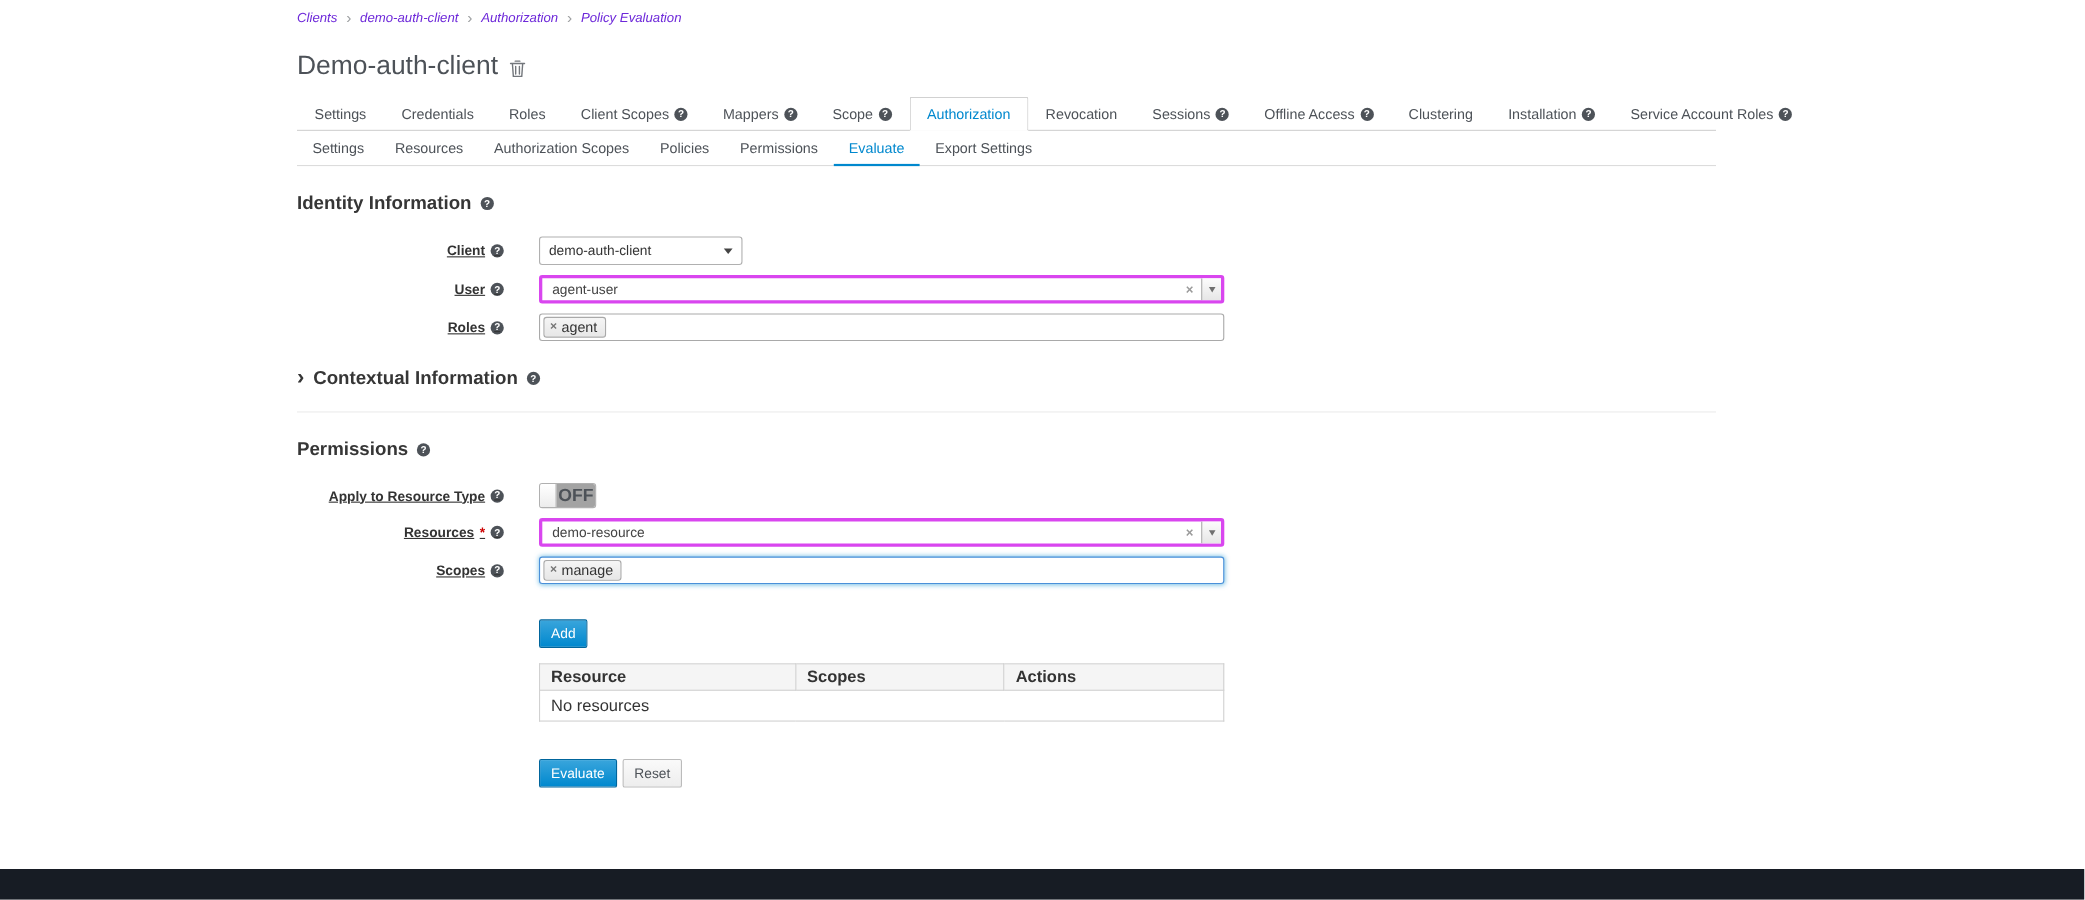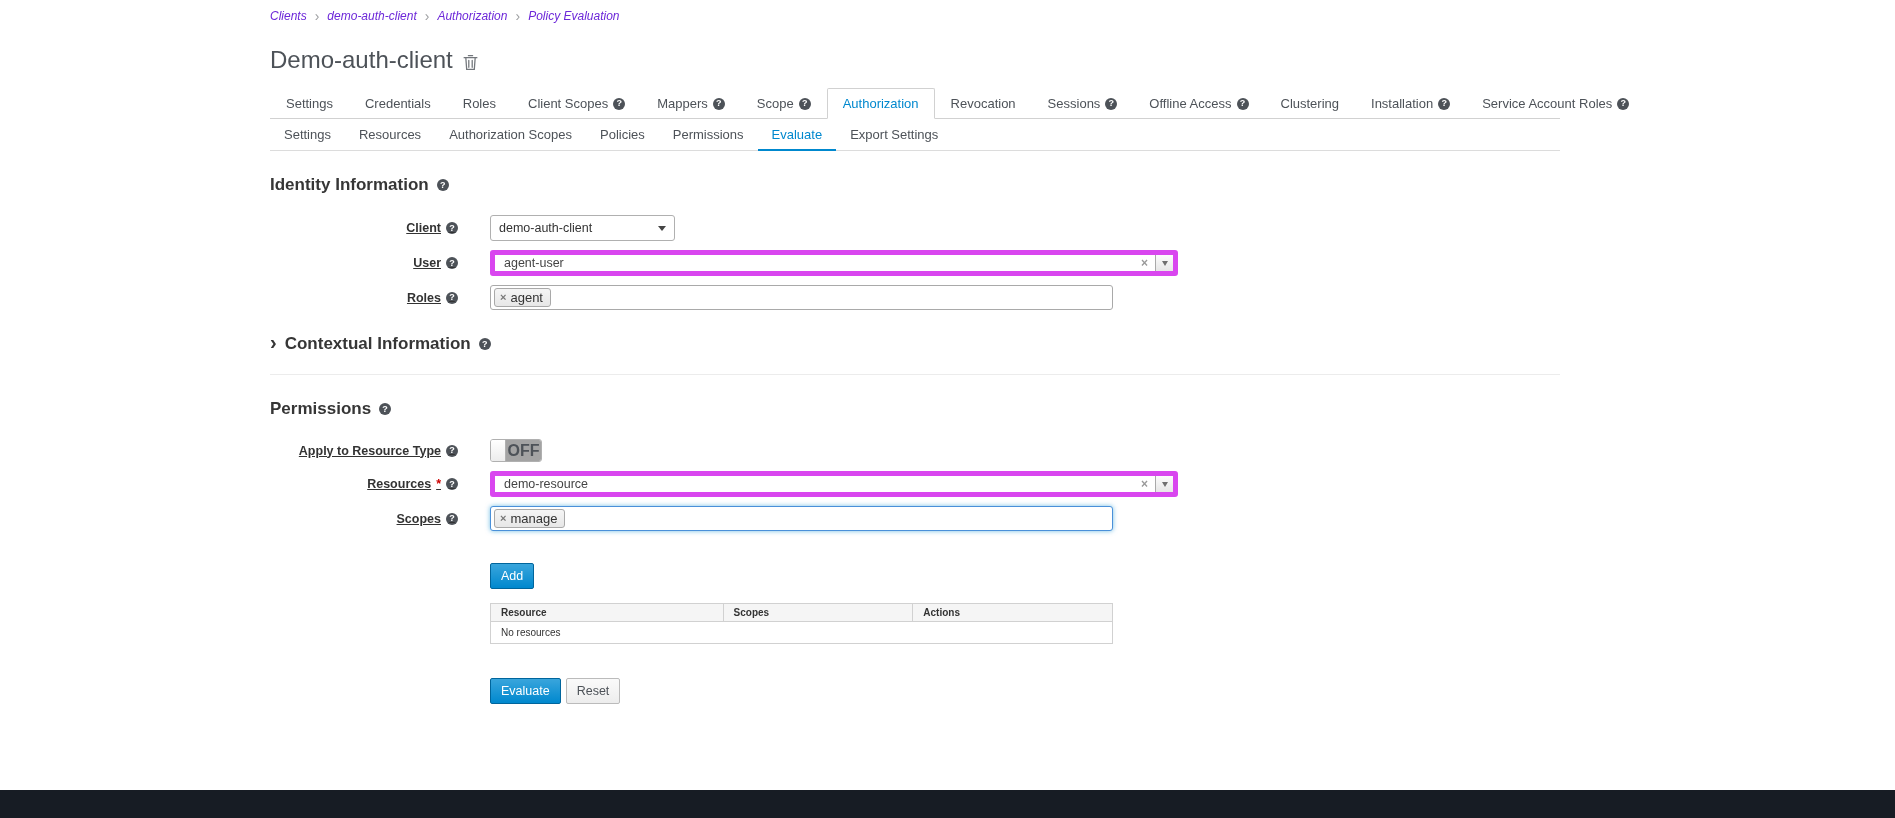--- a/index.html
+++ b/index.html
@@ -79,21 +79,21 @@
     padding: 0 8px; font-size: 12.5px; color: #333; cursor: pointer;
   }
   .caret-down {
     width: 0; height: 0;
     border-left: 4px solid transparent; border-right: 4px solid transparent;
     border-top: 5px solid #444;
   }
 
   
   .select2-single {
-    width: 688px; height: 26px; border: 5px solid #d946ef; border-radius: 3px;
+    width: 623px; height: 26px; border: 3px solid #d946ef; border-radius: 3px;
     display: flex; align-items: stretch; background: #fff; overflow: hidden; text-align: center;
   }
   .select2-text { flex: 1; display: flex; align-items: center; padding: 0 9px; font-size: 12.5px; color: #444; }
   .select2-clear { display: flex; align-items: center; padding: 0 7px; cursor: pointer; color: #9a9a9a; font-weight: 700; font-size: 12px; }
   .select2-clear::before { content: "\00D7"; }
   .select2-arrow-btn {
     width: 18px; border-left: 1px solid #a9a9a9;
     background: linear-gradient(#fcfcfc, #e6e6e6);
     display: flex; align-items: center; justify-content: center; cursor: pointer;
   }
@@ -126,21 +126,21 @@
   }
 
   
   .btn { font-family: inherit; font-size: 12.5px; border-radius: 2px; padding: 3px 10px; cursor: pointer; border: 1px solid; line-height: 1.45; }
   .btn-primary { background: linear-gradient(#39a5dc, #0088ce); border-color: #00659c; color: #fff; }
   .btn-default { background: linear-gradient(#fafafa, #ededed); border-color: #bbb; color: #4d5258; }
   .add-row { margin-top: 32px; }
   .action-row { margin-top: 34px; display: flex; gap: 5px; padding-bottom: 40px; }
 
   
-  .results-table { border-collapse: collapse; width: 623px; font-size: 10px; margin-top: 14px; }
+  .results-table { border-collapse: collapse; width: 623px; font-size: 15px; margin-top: 14px; }
   .results-table th, .results-table td { border: 1px solid #d1d1d1; text-align: left; color: #333; }
   .results-table th { background: #f5f5f5; font-weight: 700; padding: 3px 10px; }
   .results-table td { padding: 5px 10px; background: #fff; }
   .results-table th:nth-child(1) { width: 233px; }
   .results-table th:nth-child(2) { width: 190px; }
   .results-table th:nth-child(3) { width: 200px; }
 
   
   .bottom-bar { position: absolute; left: 0; bottom: 0; width: 1895px; height: 28px; background: #171c24; }
 </style>

